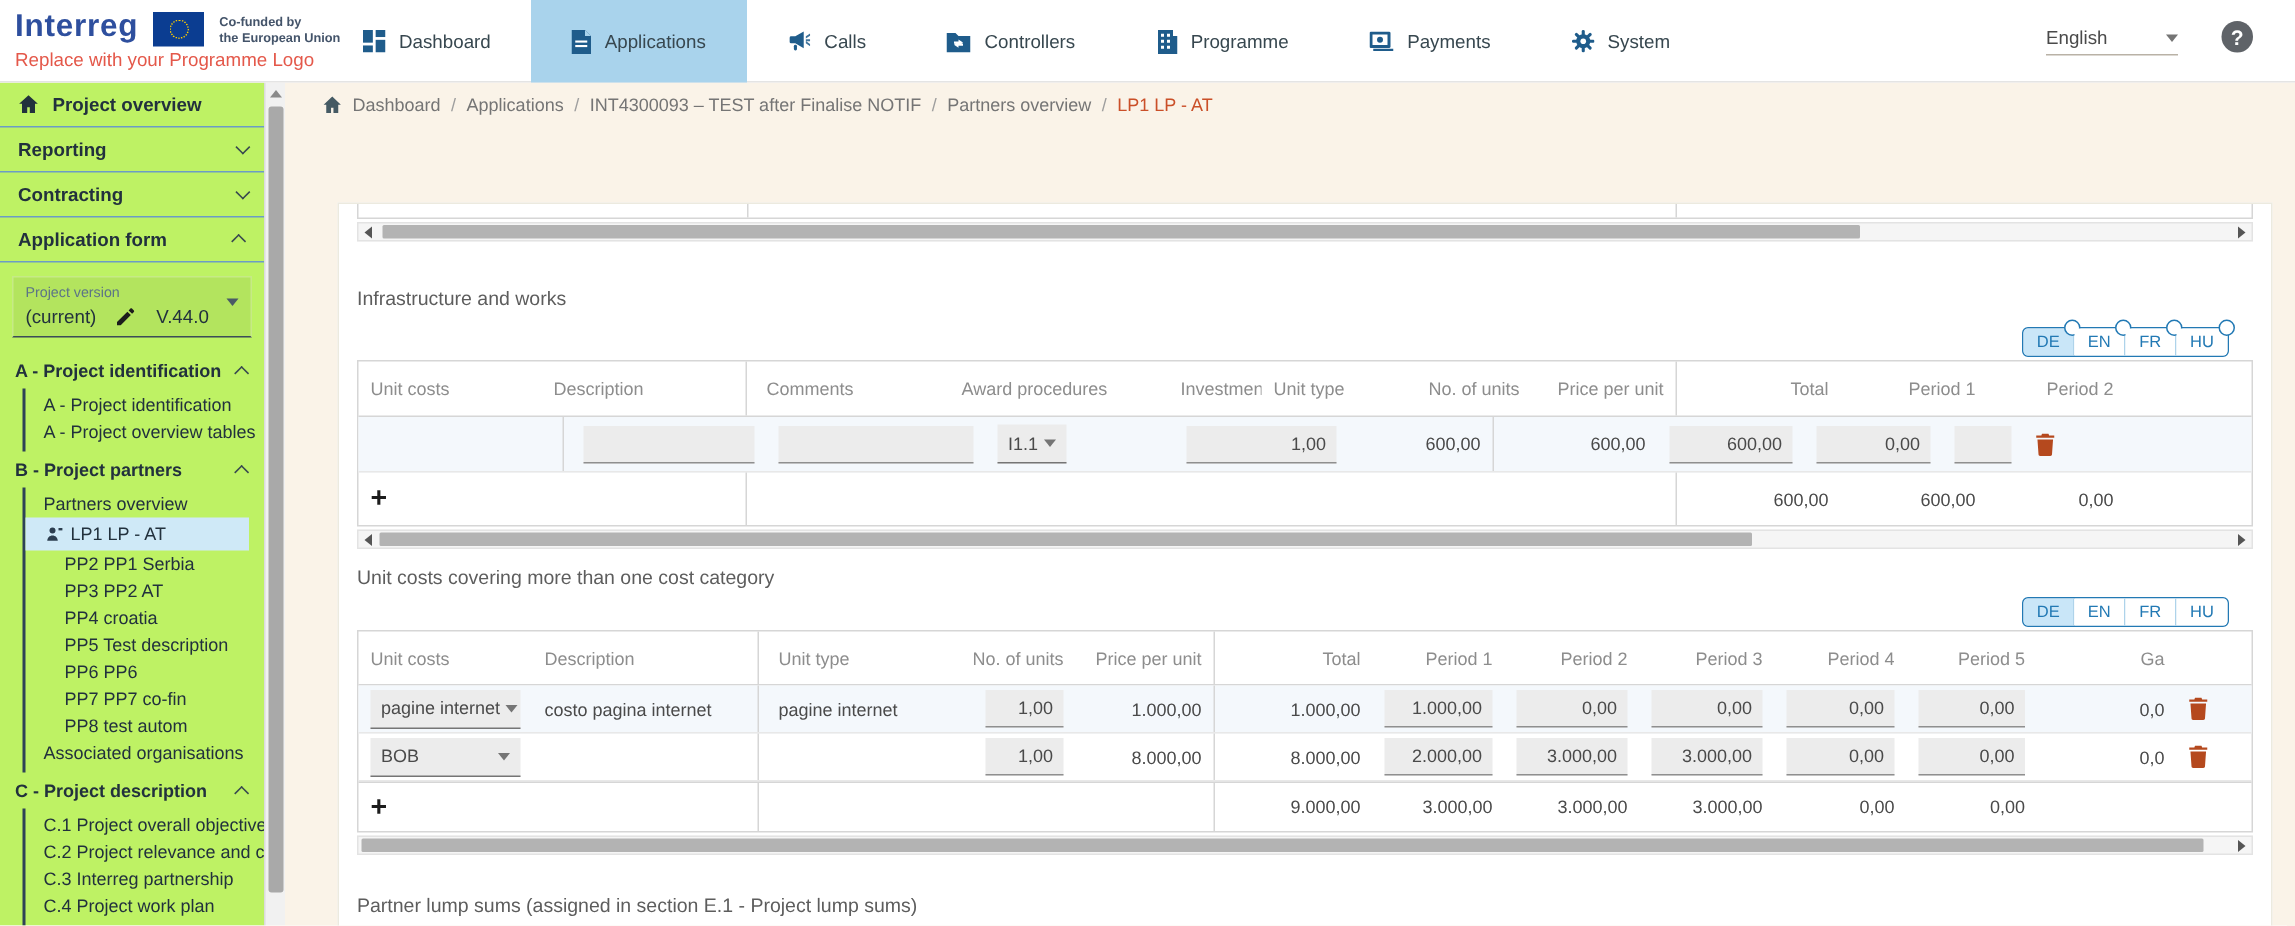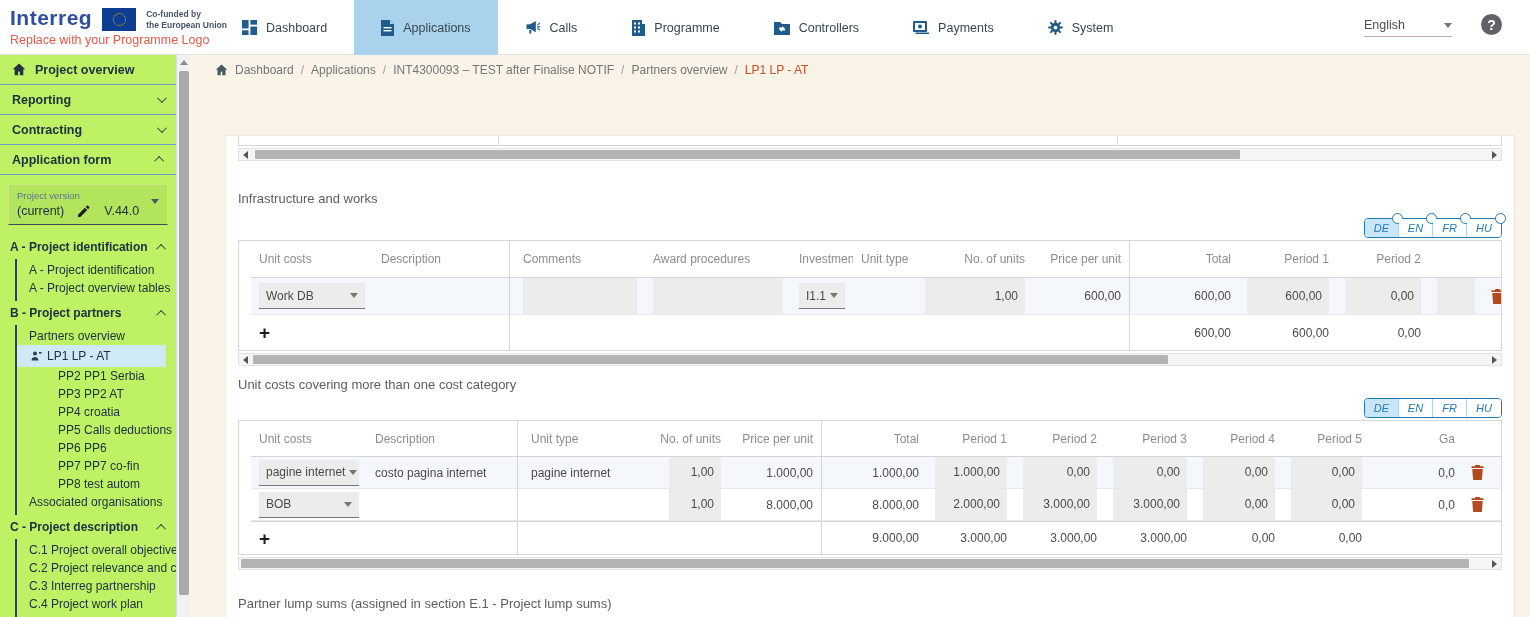--- a/index.html
+++ b/index.html
@@ -39,21 +39,21 @@
   .version-box { margin:9px 8px 10px 8px; padding:5px 8px 6px 8px; background:rgba(0,0,0,0.055); border:1px solid rgba(255,255,255,0.25); border-bottom:1px solid #3c4c58; position:relative; }
   .version-label { font-size:9.5px; color:#5c7487; }
   .version-value { font-size:12.5px; display:flex; align-items:center; gap:14px; margin-top:3px; }
   .version-box .caret-down { position:absolute; right:8px; top:14px; border-top-color:#4a5a66; }
 
   .side-section { padding:0 10px; }
   .section-head { height:24px; display:flex; align-items:center; font-weight:600; font-size:12px; cursor:pointer; }
   .section-head .spacer { flex:1; }
   .section-kids { margin-left:5px; border-left:2px solid #2e4356; padding:2px 0 4px 0; }
   .kid { height:18px; display:flex; align-items:center; padding-left:12px; cursor:pointer; white-space:nowrap; }
-  .kid.partner { padding-left:41px; height:18px; }
+  .kid.partner { padding-left:26px; height:18px; }
   .kid.selected { background:#cfe9f7; height:22px; padding-left:14px; gap:5px; }
   .kid.wp { padding-left:24px; gap:5px; }
 
   
   .content { position:absolute; top:55px; left:190px; right:0; bottom:0; background:#faf3e8; }
   .breadcrumb { height:30px; display:flex; align-items:center; gap:7px; padding-left:25px; font-size:12px; color:#757575; }
   .breadcrumb .sep { color:#9e9e9e; }
   .breadcrumb .current { color:#ca4f28; }
   .crumb { cursor:pointer; }
 
@@ -69,42 +69,42 @@
   .hs-arrow.left { left:0; } .hs-arrow.right { right:0; }
   .tri-left { width:0;height:0;border-top:4px solid transparent;border-bottom:4px solid transparent;border-right:5px solid #555; }
   .tri-right { width:0;height:0;border-top:4px solid transparent;border-bottom:4px solid transparent;border-left:5px solid #555; }
 
   .sec-title { font-size:13px; color:#5d5d5d; }
   .t1-title { margin-top:30px; }
   .t2-title { margin-top:11px; }
   .t3-title { margin-top:26px; }
 
   
-  .tabs-row { display:flex; justify-content:flex-end; margin:6px 0 2px 0; height:20px;font-style:italic; }
+  .tabs-row { display:flex; justify-content:flex-end; margin:6px 16px 2px 0; height:20px; }
   .tabs-row.first { margin-top:12px; }
   .tab-group { display:flex; border:1px solid #2279b4; border-radius:4px; overflow:visible; height:20px; }
   .ltab { width:34px; display:flex; align-items:center; justify-content:center; font-size:11px; color:#2279b4; border-right:1px solid #aed3ea; cursor:pointer; position:relative; background:#fff; }
   .ltab:first-child { border-radius:3px 0 0 3px; }
   .ltab:last-child { border-right:none; border-radius:0 3px 3px 0; }
   .ltab.active { background:#c9e6f8; }
   .tab-dot { position:absolute; top:-6px; right:-5px; width:11px; height:11px; border:1.5px solid #2279b4; background:#fff; border-radius:50%; }
 
   
   .tbl { border:1px solid #d6d6d6; font-size:12px; color:#4a4a4a; }
-  .tr { display:flex; align-items:stretch;margin-left:12px; }
+  .tr { display:flex; align-items:stretch; }
   .td { display:flex; align-items:center; padding:0 8px; flex:0 0 auto; overflow:hidden; white-space:nowrap; }
   .td.num { justify-content:flex-end; }
   .td.sepl { border-left:1px solid #d6d6d6;padding-left:13px; }
   .tr.head { height:37px; color:#8d8d8d; border-bottom:1px solid #d6d6d6; }
   .tr.rowhl { background:#f4f8fc; }
   .tr.body { border-bottom:1px solid #e8e8e8; }
   .tr.totals { border-top:1px solid #d6d6d6; }
   .plus { font-size:19px; font-weight:700; color:#1c1c1c; cursor:pointer; line-height:1; }
 
-  .inp { background:#ececec; border:none; border-bottom:1px solid #8f8f8f; height:37px; padding:0 7px; font:inherit; color:#4a4a4a; width:100%; }
+  .inp { background:#ececec; border:none; border-bottom:1px solid #8f8f8f; height:25px; padding:0 7px; font:inherit; color:#4a4a4a; width:100%; }
   .inp.num { text-align:right; }
   .sel { background:#ececec; border-bottom:1px solid #757575; height:26px; display:flex; align-items:center; justify-content:space-between; padding:0 7px; width:100%; cursor:pointer; gap:4px; }
   .trash-btn { background:none; border:none; cursor:pointer; display:flex; align-items:center; padding:0; }
 
   
   .t1c1{width:122px;} .t1c2{width:136px;} .t1c3{width:136px;} .t1c4{width:146px;} .t1c5{width:62px;} .t1c6{width:64px;}
   .t1c7{width:116px;} .t1c8{width:96px;} .t1c9{width:110px;} .t1c10{width:98px;} .t1c11{width:92px;} .t1c12{width:54px;} .t1c13{flex:1;}
   .tr1 { height:37px; } .tr1add { height:35px; }
 
   
@@ -155,49 +155,49 @@
     </div>
     <div class="nav-item">
       <span>
         <svg width="16" height="15" viewBox="0 0 16 16" fill="#1f5c8b">
             <path d="M11 1v12L5 9.5H2a1 1 0 0 1-1-1v-3a1 1 0 0 1 1-1h3z"></path>
             <path d="M12.5 4.5l3-2v1.6l-3 2zM12.5 9.5l3 2v-1.6l-3-2zM12.5 6.5h3v1.5h-3z" opacity=".85"></path>
             <rect x="4" y="10.5" width="2.2" height="4" rx="1"></rect>
           </svg>
       </span>
       <span>Calls</span>
+    </div>
+    <div class="nav-item">
+      <span>
+        <svg width="16" height="14" viewBox="0 0 16 14">
+            <path fill="#1f5c8b" d="M0 1h6l2 2h8v11H0z"></path>
+            <path fill="#fff" d="M5 8l3-2v1.2h3V8.7H8V10zM11 6.5l-3 2V7.3H5v-1.5h3V4.5z" transform="translate(0 .8)"></path>
+          </svg>
+      </span>
+      <span>Controllers</span>
     </div>
     <div class="nav-item">
       <span>
         <svg width="14" height="16" viewBox="0 0 14 16">
             <rect x="1" y="0" width="10" height="16" fill="#1f5c8b"></rect>
             <rect x="11" y="4" width="3" height="12" fill="#1f5c8b"></rect>
             <g fill="#fff">
               <rect x="3" y="2.5" width="2" height="2"></rect>
               <rect x="7" y="2.5" width="2" height="2"></rect>
               <rect x="3" y="6.5" width="2" height="2"></rect>
               <rect x="7" y="6.5" width="2" height="2"></rect>
               <rect x="3" y="10.5" width="2" height="2"></rect>
               <rect x="7" y="10.5" width="2" height="2"></rect>
             </g>
           </svg>
       </span>
       <span>Programme</span>
     </div>
     <div class="nav-item">
       <span>
-        <svg width="16" height="14" viewBox="0 0 16 14">
-            <path fill="#1f5c8b" d="M0 1h6l2 2h8v11H0z"></path>
-            <path fill="#fff" d="M5 8l3-2v1.2h3V8.7H8V10zM11 6.5l-3 2V7.3H5v-1.5h3V4.5z" transform="translate(0 .8)"></path>
-          </svg>
-      </span>
-      <span>Controllers</span>
-    </div>
-    <div class="nav-item">
-      <span>
         <svg width="16" height="13" viewBox="0 0 16 13">
             <rect x="0" y="0" width="14" height="11" rx="1" fill="#1f5c8b"></rect>
             <rect x="2" y="2" width="10" height="7" fill="#fff"></rect>
             <circle cx="7" cy="5.5" r="2" fill="#1f5c8b"></circle>
             <rect x="2.5" y="11.5" width="13.5" height="1.5" fill="#1f5c8b"></rect>
           </svg>
       </span>
       <span>Payments</span>
     </div>
     <div class="nav-item">
@@ -302,21 +302,21 @@
       <div class="kid partner">
           <span>PP2 PP1 Serbia</span>
         </div>
       <div class="kid partner">
           <span>PP3 PP2 AT</span>
         </div>
       <div class="kid partner">
           <span>PP4 croatia</span>
         </div>
       <div class="kid partner">
-          <span>PP5 Calls deductions</span>
+          <span>PP5 Test description</span>
         </div>
       <div class="kid partner">
           <span>PP6 PP6</span>
         </div>
       <div class="kid partner">
           <span>PP7 PP7 co-fin</span>
         </div>
       <div class="kid partner">
           <span>PP8 test autom</span>
         </div>
@@ -431,26 +431,20 @@
         <span class="td t1c6">Unit type</span>
         <span class="td t1c7 num">No. of units</span>
         <span class="td t1c8 num">Price per unit</span>
         <span class="td t1c9 num sepl">Total</span>
         <span class="td t1c10 num">Period 1</span>
         <span class="td t1c11 num">Period 2</span>
         <span class="td t1c12"></span>
           <span class="td t1c13"></span>
       </div>
       <div class="tr tr1 rowhl body">
-        <span class="td t1c1">
-            <span class="sel">
-              <span>Work DB</span>
-              <span class="caret-down"></span>
-            </span>
-          </span>
         <span class="td t1c2"></span>
         <span class="td t1c3 sepl">
             <input class="inp" style="">
           </span>
         <span class="td t1c4">
             <input class="inp" style="">
           </span>
         <span class="td t1c5">
             <span class="sel">
               <span>I1.1</span>

